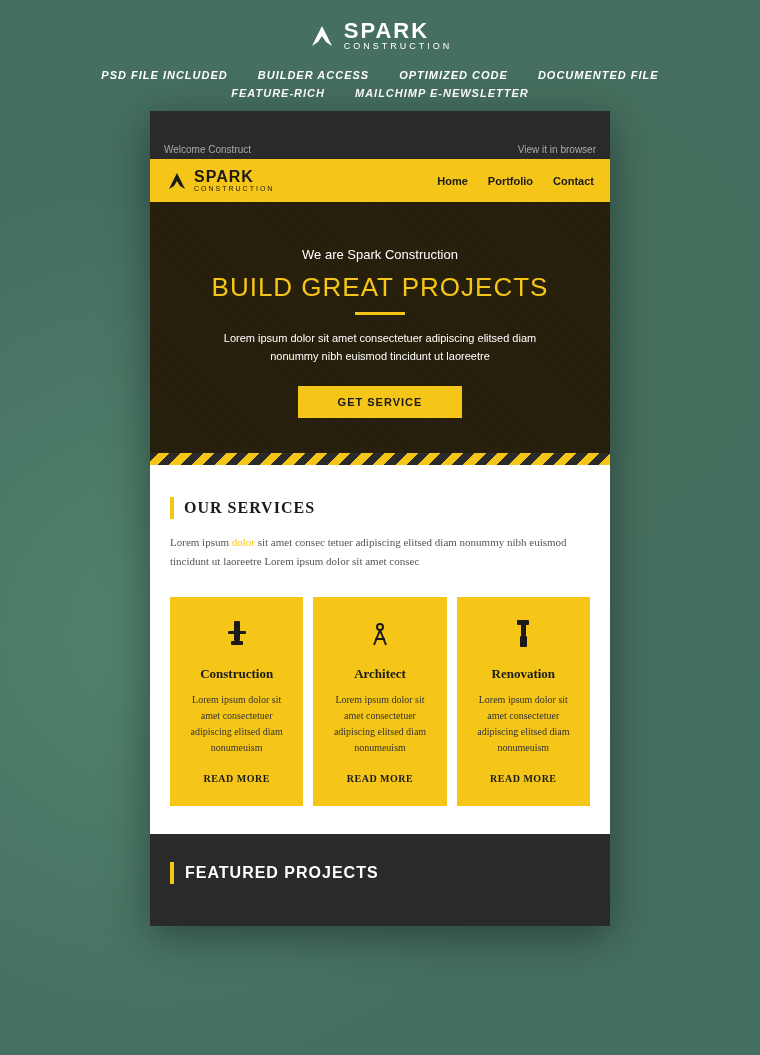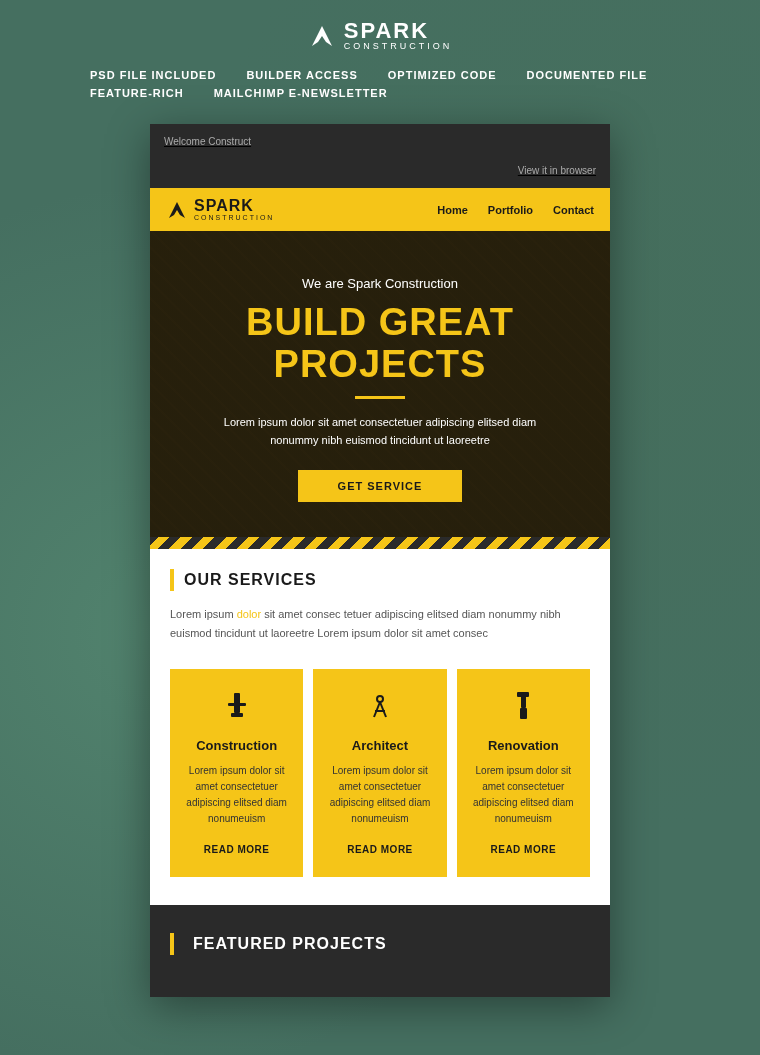--- a/index.html
+++ b/index.html
@@ -57,44 +57,45 @@
     }
     .top-logo-construction {
       color: #fff;
       font-size: 9px;
       letter-spacing: 3px;
     }
     
     .feature-tags {
       display: flex;
       flex-wrap: wrap;
+      justify-content: center;
       gap: 6px 30px;
-      margin-bottom: 25px;
+      margin-bottom: 12px;
       max-width: 580px;
+      font-style: italic;
     }
     .feature-tag {
       color: #fff;
       font-size: 11px;
       font-weight: 700;
       letter-spacing: 1px;
     }
     
     .email-mockup {
       width: 460px;
       background: #fff;
       box-shadow: 0 10px 40px rgba(0,0,0,0.4);
     }
     
     .email-topbar {
       background: #2a2a2a;
-      padding: 12px 14px;
+      padding: 4px 14px;
       display: flex;
       justify-content: space-between;
-      align-items: flex-start;
-      text-decoration: underline;
+      align-items: flex-end;
     }
     .email-topbar-left {
       color: #aaa;
       font-size: 10px;
     }
     .email-topbar-right {
       color: #aaa;
       font-size: 10px;
       margin-top: 29px;
     }
@@ -156,22 +157,22 @@
       min-height: 220px;
       position: relative;
     }
     .hero-subtitle {
       color: #fff;
       font-size: 13px;
       margin-bottom: 10px;
     }
     .hero-title {
       color: #f5c518;
-      font-size: 38px;
-      font-weight: 700;
+      font-size: 26px;
+      font-weight: 400;
       letter-spacing: 1px;
       margin-bottom: 10px;
       line-height: 1.1;
       margin-top: 11px;
     }
     .hero-divider {
       width: 50px;
       height: 3px;
       background: #f5c518;
       margin: 0 auto 14px;
@@ -200,21 +201,22 @@
         -45deg,
         #f5c518 0px,
         #f5c518 8px,
         #2a2a2a 8px,
         #2a2a2a 16px
       );
     }
     
     .services-section {
       background: #fff;
-      padding: 20px 20px 28px;
+      padding: 32px 20px 28px;
+      font-family: Liberation Serif, serif;
     }
     .section-title-wrap {
       display: flex;
       align-items: center;
       gap: 10px;
       margin-bottom: 14px;
     }
     .section-title-bar {
       width: 4px;
       height: 22px;
@@ -272,21 +274,21 @@
     }
     
     .featured-section {
       background: #2a2a2a;
       padding: 28px 20px;
       width: 100%;
     }
     .featured-title-wrap {
       display: flex;
       align-items: center;
-      gap: 19px;
+      gap: 11px;
       margin-bottom: 14px;
     }
     .featured-title-bar {
       width: 4px;
       height: 22px;
       background: #f5c518;
       flex-shrink: 0;
     }
     .featured-title {
       color: #fff;

